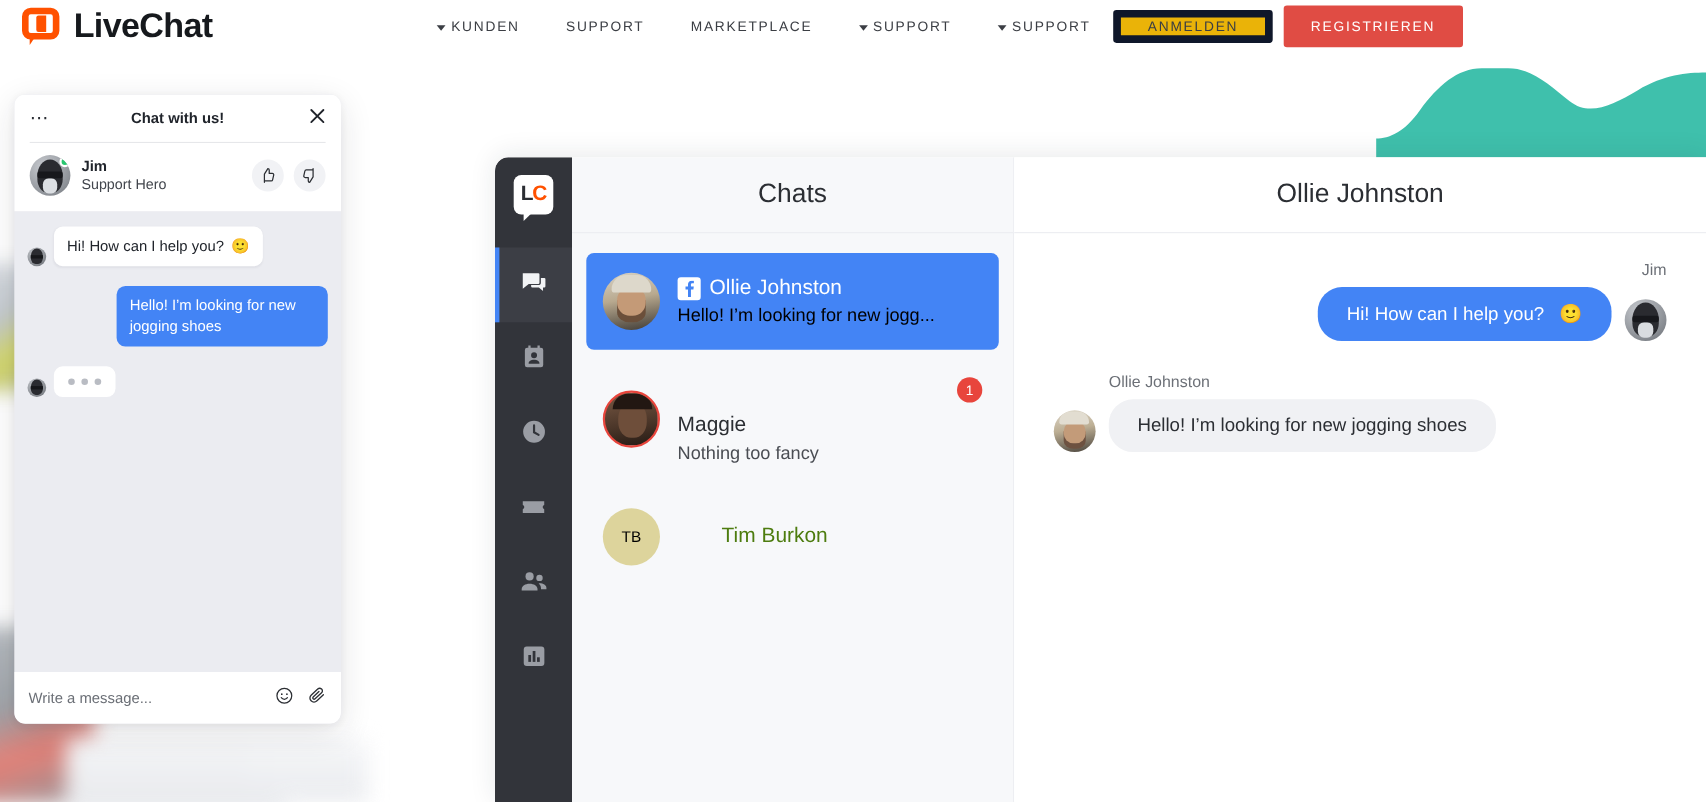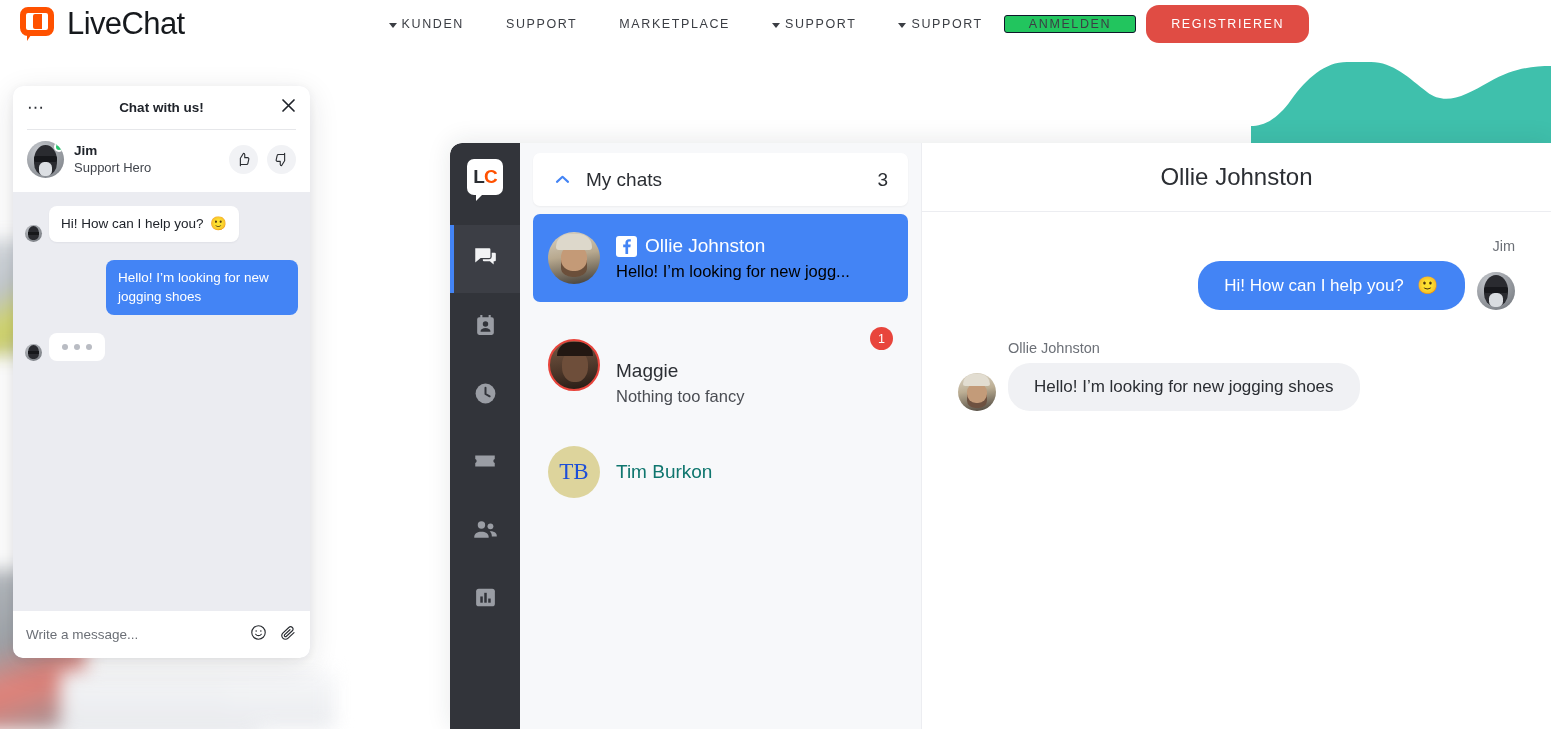--- a/index.html
+++ b/index.html
@@ -30,44 +30,44 @@
     width: 0; height: 0;
     border-left: 6px solid #FF5100;
     border-right: 5px solid transparent;
     border-bottom: 9px solid transparent;
   }
   .brand-logo .inner {
     position: absolute; left: 13px; top: 7px; width: 9px; height: 15px;
     background: #FF5100; border-radius: 2px 0 0 2px;
   }
   .brand-name {
-    font-size: 31px; font-weight: normal; color: #16191D; margin-left: 9px;
+    font-size: 31px; font-weight: bold; color: #16191D; margin-left: 9px;
     letter-spacing: -0.6px;
   }
   .nav-links { display: flex; align-items: center; margin-left: 183px; gap: 0; }
   .nav-link {
     font-size: 12.5px; color: #3B3E44; letter-spacing: 1.6px;
     padding: 8px 21px; cursor: pointer; white-space: nowrap;
     display: flex; align-items: center; gap: 5px;
   }
   .caret-down {
     width: 0; height: 0; border-left: 4px solid transparent;
     border-right: 4px solid transparent; border-top: 5px solid #3B3E44;
     display: inline-block; position: relative; top: 1px;
   }
   .nav-actions { display: flex; align-items: center; margin-left: auto; margin-right: 360px; gap: 10px; }
   .btn-login {
-    border: 1px solid #0f172a; background: #22c55e; color: #3B3E44;
+    border: 7px solid #0f172a; background: #eab308; color: #3B3E44;
     font-size: 12.5px; letter-spacing: 1.6px; padding: 1px 24px;
     border-radius: 3px; cursor: pointer; font-family: inherit;
   }
   .btn-register {
     border: none; background: #E04C44; color: #fff;
     font-size: 12.5px; letter-spacing: 1.6px; padding: 12px 25px;
-    border-radius: 13px; cursor: pointer; font-family: inherit;
+    border-radius: 3px; cursor: pointer; font-family: inherit;
   }
 
   
   .wave { position: absolute; right: 0; top: 52px; width: 300px; height: 94px; z-index: 1; }
 
   
   .bg-blur { position: absolute; left: 0; top: 200px; width: 360px; height: 500px; z-index: 2; filter: blur(9px); opacity: .85; }
   .bg-blur .ph { position: absolute; border-radius: 6px; }
   .bg-blur .ph1 { left: -40px; top: 40px; width: 120px; height: 115px; background: linear-gradient(150deg,#d9dde2 0%,#b9c0c7 40%,#cfd34a 62%,#9aa0a6 100%); }
   .bg-blur .ph2 { left: -45px; top: 370px; width: 130px; height: 160px; background: linear-gradient(160deg,#b0b5bb 0%,#8e949a 45%,#e06a5f 68%,#7d838a 100%); }
@@ -188,32 +188,31 @@
   .chat-item.sel { background: #4384F5; }
   .ci-av { width: 52px; height: 52px; border-radius: 50%; flex: 0 0 auto; overflow: hidden; position: relative; }
   .ci-av.ollie { background: linear-gradient(170deg,#d8d2c4 0%,#b8a98f 45%,#3e3a35 100%); }
   .ci-av.ollie .hat { position: absolute; left: 8px; top: 2px; width: 36px; height: 16px; background: #ddd8cb; border-radius: 18px 18px 4px 4px; }
   .ci-av.ollie .fc { position: absolute; left: 13px; top: 13px; width: 26px; height: 26px; background: #c49a77; border-radius: 45%; }
   .ci-av.ollie .bd { position: absolute; left: 13px; top: 25px; width: 26px; height: 20px; background: #6b4f3a; border-radius: 0 0 45% 45%; }
   .ci-av.maggie { background: linear-gradient(170deg,#7a5a45 0%,#4a3528 60%,#241a14 100%); border: 2px solid #E8453C; }
   .ci-av.maggie .fc { position: absolute; left: 12px; top: 9px; width: 26px; height: 32px; background: #6e4e3a; border-radius: 45%; }
   .ci-av.maggie .hr { position: absolute; left: 7px; top: 1px; width: 36px; height: 14px; background: #221712; border-radius: 16px 16px 0 0; }
   .ci-av.tb {
-    background: #DDD49C; color: #1d4ed8; display: flex; align-items: center; justify-content: center;
-    font-size: 23px;
-    font-family: Liberation Serif, serif;
+    background: #DDD49C; color: #000000; display: flex; align-items: center; justify-content: center;
+    font-size: 14px;
   }
   .ci-txt { margin-left: 16px; line-height: 1.3; min-width: 0; flex: 1; }
   .ci-name { font-size: 19px; display: flex; align-items: center; gap: 8px; }
   .ci-prev { font-size: 16.5px; margin-top: 2px; white-space: nowrap; overflow: hidden; text-overflow: ellipsis; }
   .sel .ci-name { color: #fff; }
   .sel .ci-prev { color: #000000; }
   .on .ci-name { color: #2B2E33; margin-top: 36px; }
   .on .ci-prev { color: #4A4D53; }
-  .off .ci-name { color: #0f766e; }
+  .off .ci-name { color: #4d7c0f; margin-left: 40px; }
   .off .ci-prev { color: #AFB1B6; }
   .fb-icon {
     width: 21px; height: 21px; background: #fff; border-radius: 3px; display: flex;
     align-items: center; justify-content: center; flex: 0 0 auto;
   }
   .badge {
     margin-left: auto; background: #E8453C; color: #fff; border-radius: 50%;
     width: 23px; height: 23px; font-size: 12.5px; display: flex;
     align-items: center; justify-content: center; flex: 0 0 auto; align-self: flex-start; margin-top: 4px;
   }
@@ -444,31 +443,23 @@
             <rect x="3" y="3.5" width="18" height="17" rx="2.6" fill="#9A9DA4"></rect>
             <rect x="7" y="11" width="2.4" height="6" fill="#32343A"></rect>
             <rect x="10.8" y="7.5" width="2.4" height="9.5" fill="#32343A"></rect>
             <rect x="14.6" y="13" width="2.4" height="4" fill="#32343A"></rect>
           </svg>
         </span>
       </div>
     </div>
 
     <div class="app-list">
+      <div class="list-head">Chats</div>
       <div class="list-body">
 
-        <div class="mychats">
-          <span class="chev-up">
-            <svg width="19" height="19" viewBox="0 0 24 24" fill="none" stroke="#4384F5" stroke-width="2.6" stroke-linecap="round" stroke-linejoin="round">
-              <polyline points="5,15 12,8.5 19,15"></polyline>
-            </svg>
-          </span>
-          <span class="mychats-label">My chats</span>
-          <span class="mychats-count">3</span>
-        </div>
 
         <div class="chat-item sel">
           <div class="ci-av ollie">
               <div class="bd"></div>
               <div class="fc"></div>
               <div class="hat"></div>
             </div>
           <div class="ci-txt">
             <div class="ci-name">
               <span class="fb-icon">

